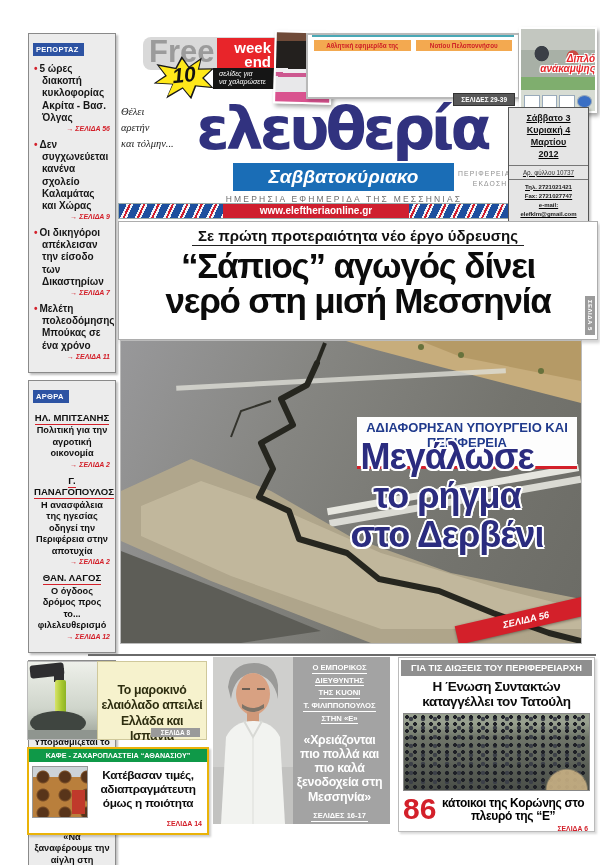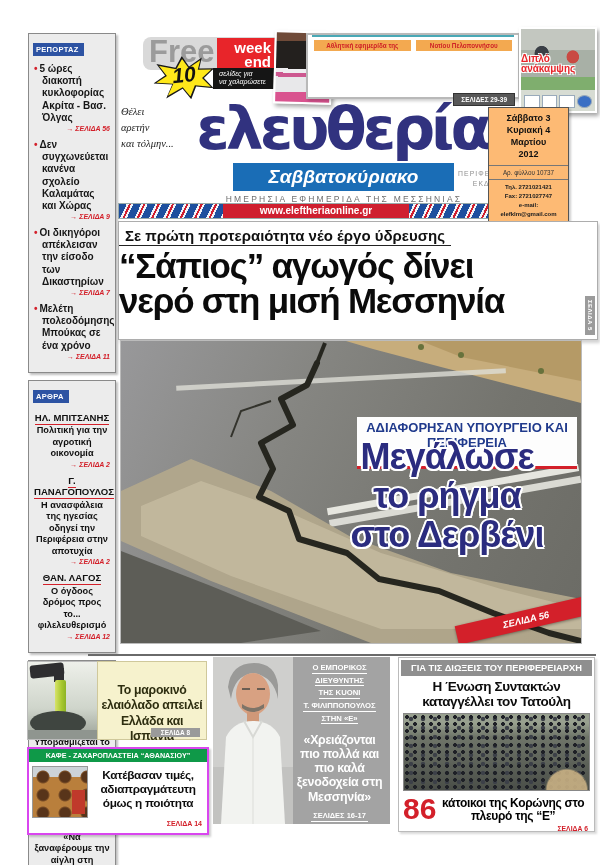--- a/index.html
+++ b/index.html
@@ -52,22 +52,22 @@
   .noto-pages{position:absolute;right:3px;bottom:-9px;background:#585858;color:#fff;font-size:6.5px;font-weight:bold;
               padding:2px 7px;border:1px solid #333;}
 
   
   .sport-cover{position:absolute;left:519px;top:27px;width:74px;height:82px;background:#fff;padding:2px;
                box-shadow:2px 3px 4px rgba(0,0,0,.35);}
   .sport-img{position:relative;width:100%;height:100%;
     background:radial-gradient(ellipse at 28% 30%,#3a3f46 0 9%,transparent 10%),
                radial-gradient(ellipse at 70% 34%,#c94a43 0 8%,transparent 9%),
                linear-gradient(180deg,#c3c7c0 0 26%,#a8b0a6 26% 58%,#7fae6e 58% 74%,#d7dcd3 74% 100%);}
-  .sport-text{position:absolute;left:0;right:0;top:30%;text-align:left;color:#e8252a;font-weight:bold;
-              font-size:10px;line-height:1.05;
+  .sport-text{position:absolute;left:0;right:0;top:30%;text-align:right;color:#e8252a;font-weight:bold;
+              font-style:italic;font-size:10px;line-height:1.05;
               text-shadow:1px 1px 0 #fff,-1px -1px 0 #fff,1px -1px 0 #fff,-1px 1px 0 #fff;}
   .sport-thumbs{position:absolute;bottom:3px;left:3px;right:3px;height:13px;display:flex;gap:2px;}
   .sport-thumb{flex:1;background:#fff;border:1px solid #9ab;}
   .sport-thumb.round{border-radius:50%;background:#3a6fc4;}
 
   
   .motto{position:absolute;left:121px;top:104px;font-family:"Liberation Serif",serif;font-style:italic;
          font-size:10.5px;color:#1c1c1c;line-height:1.5;}
   .logo{position:absolute;left:168px;top:97px;width:348px;text-align:center;font-family:"DejaVu Sans",sans-serif;
         font-weight:bold;color:#31327f;font-size:60px;letter-spacing:-4px;line-height:1.05;transform:scaleY(.98);}
@@ -76,32 +76,32 @@
   .regional{position:absolute;left:458px;top:169px;width:64px;text-align:center;color:#8f8f8f;font-size:6.8px;
             letter-spacing:1.1px;line-height:1.5;}
   .daily-sub{position:absolute;left:208px;top:194px;width:272px;text-align:center;color:#6f6f6f;font-size:8.5px;
              letter-spacing:2.2px;}
   .web-bar{position:absolute;left:118px;top:203px;width:394px;height:14px;border:1px solid #9aa;
     background:repeating-linear-gradient(115deg,#1d4f9e 0 7px,#f2f4f8 7px 9px,#cf1f2f 9px 11px,#f2f4f8 11px 13px);}
   .web-center{position:absolute;left:50%;top:0;transform:translateX(-50%);height:100%;width:186px;background:#cf1f2f;
               color:#fff;font-weight:bold;font-size:10px;text-align:center;line-height:14px;}
 
   
-  .info-box{position:absolute;left:488px;top:107px;width:79px;border:1px solid #555;background:#fdba74;
-            box-shadow:2px 2px 2px rgba(0,0,0,.2);}
+  .info-box{position:absolute;left:508px;top:107px;width:79px;border:1px solid #555;background:#e5e5e5;
+            box-shadow:2px 2px 2px rgba(0,0,0,.2);text-decoration:underline;}
   .info-date{border-bottom:1px solid #777;padding:4px 2px;text-align:center;font-weight:bold;font-size:9px;
              line-height:1.35;color:#111;}
   .info-issue{border-bottom:1px solid #777;padding:3px 2px;text-align:center;font-size:6.3px;color:#333;}
   .info-contact{border-bottom:1px solid #777;padding:3px 2px;text-align:center;font-size:6px;line-height:1.55;
                 color:#222;font-weight:bold;}
   .info-price{background:#d6d6d6;text-align:center;font-weight:bold;font-size:8px;padding:3px 0;}
 
   
   .headline-box{position:absolute;left:118px;top:221px;width:478px;height:117px;border:1px solid #adadad;
-                box-shadow:2px 3px 3px rgba(0,0,0,.18);background:#fff;}
+                box-shadow:2px 3px 3px rgba(0,0,0,.18);background:#fff;text-align:center;}
   .kicker{margin-top:3px;}
   .kicker span{display:inline-block;font-size:15px;font-weight:bold;border-bottom:1.5px solid #222;
                padding:2px 6px 1px;color:#111;}
   .headline-title{font-size:35px;font-weight:800;letter-spacing:-1.2px;line-height:1.0;color:#0b0b0b;margin-top:2px;}
   .side-tag{position:absolute;right:2px;bottom:4px;writing-mode:vertical-rl;background:#9b9b9b;color:#fff;
             font-size:6px;font-weight:bold;padding:4px 2px;letter-spacing:.5px;}
 
   
   .main-photo{position:absolute;left:120px;top:340px;width:460px;height:302px;border:1px solid #bbb;overflow:hidden;
     background:linear-gradient(115deg,#98989a 0%,#858581 35%,#74746e 70%,#6b6b65 100%);}
@@ -127,21 +127,21 @@
               background:linear-gradient(90deg,#d7e36a,#a7c72e 60%,#8db325);}
   .oil-bowl{position:absolute;left:2px;bottom:4px;width:56px;height:24px;background:#3f4540;border-radius:50%;}
   .oil-rim{position:absolute;left:0;bottom:0;width:100%;height:9px;background:#8f958f;}
   .oil-box{position:absolute;left:97px;top:661px;width:108px;height:77px;background:#f6f2cd;border:1px solid #cfc89b;}
   .oil-title{font-size:12.3px;font-weight:bold;color:#2e2e10;text-align:center;line-height:1.25;
              padding:5px 3px 0;letter-spacing:-.3px;margin-top:16px;}
   .oil-page{position:absolute;right:6px;bottom:2px;background:#9a9a9a;color:#fff;font-size:6.5px;font-weight:bold;
             padding:1px 10px;}
 
   
-  .cafe-card{position:absolute;left:27px;top:747px;width:178px;height:84px;border:2px solid #d946ef;background:#fff;
+  .cafe-card{position:absolute;left:27px;top:747px;width:178px;height:84px;border:2px solid #eab308;background:#fff;
              box-shadow:2px 2px 2px rgba(0,0,0,.2);}
   .cafe-header{background:#0f9948;color:#fff;font-weight:bold;font-size:7.2px;text-align:center;padding:2px 0;}
   .cafe-body{display:flex;padding:4px 3px 0;gap:4px;}
   .cafe-img{width:54px;height:50px;flex:none;border:1px solid #999;position:relative;overflow:hidden;
     background:repeating-radial-gradient(circle at 10px 10px,#58341a 0 5px,#7c4f26 6px,transparent 7px 100%),
                linear-gradient(180deg,#cdd3d8 0 20%,#b97f3c 20%);background-size:22px 18px,100% 100%;}
   .cafe-box{position:absolute;right:2px;bottom:3px;width:13px;height:24px;background:#c0392b;}
   .cafe-title{font-size:11.8px;font-weight:bold;line-height:1.2;text-align:center;color:#0d0d0d;
               letter-spacing:-.3px;padding-top:2px;flex:1;}
   .cafe-page{color:#d3202a;font-size:7px;font-weight:bold;text-align:right;padding:2px 5px 0 0;}

